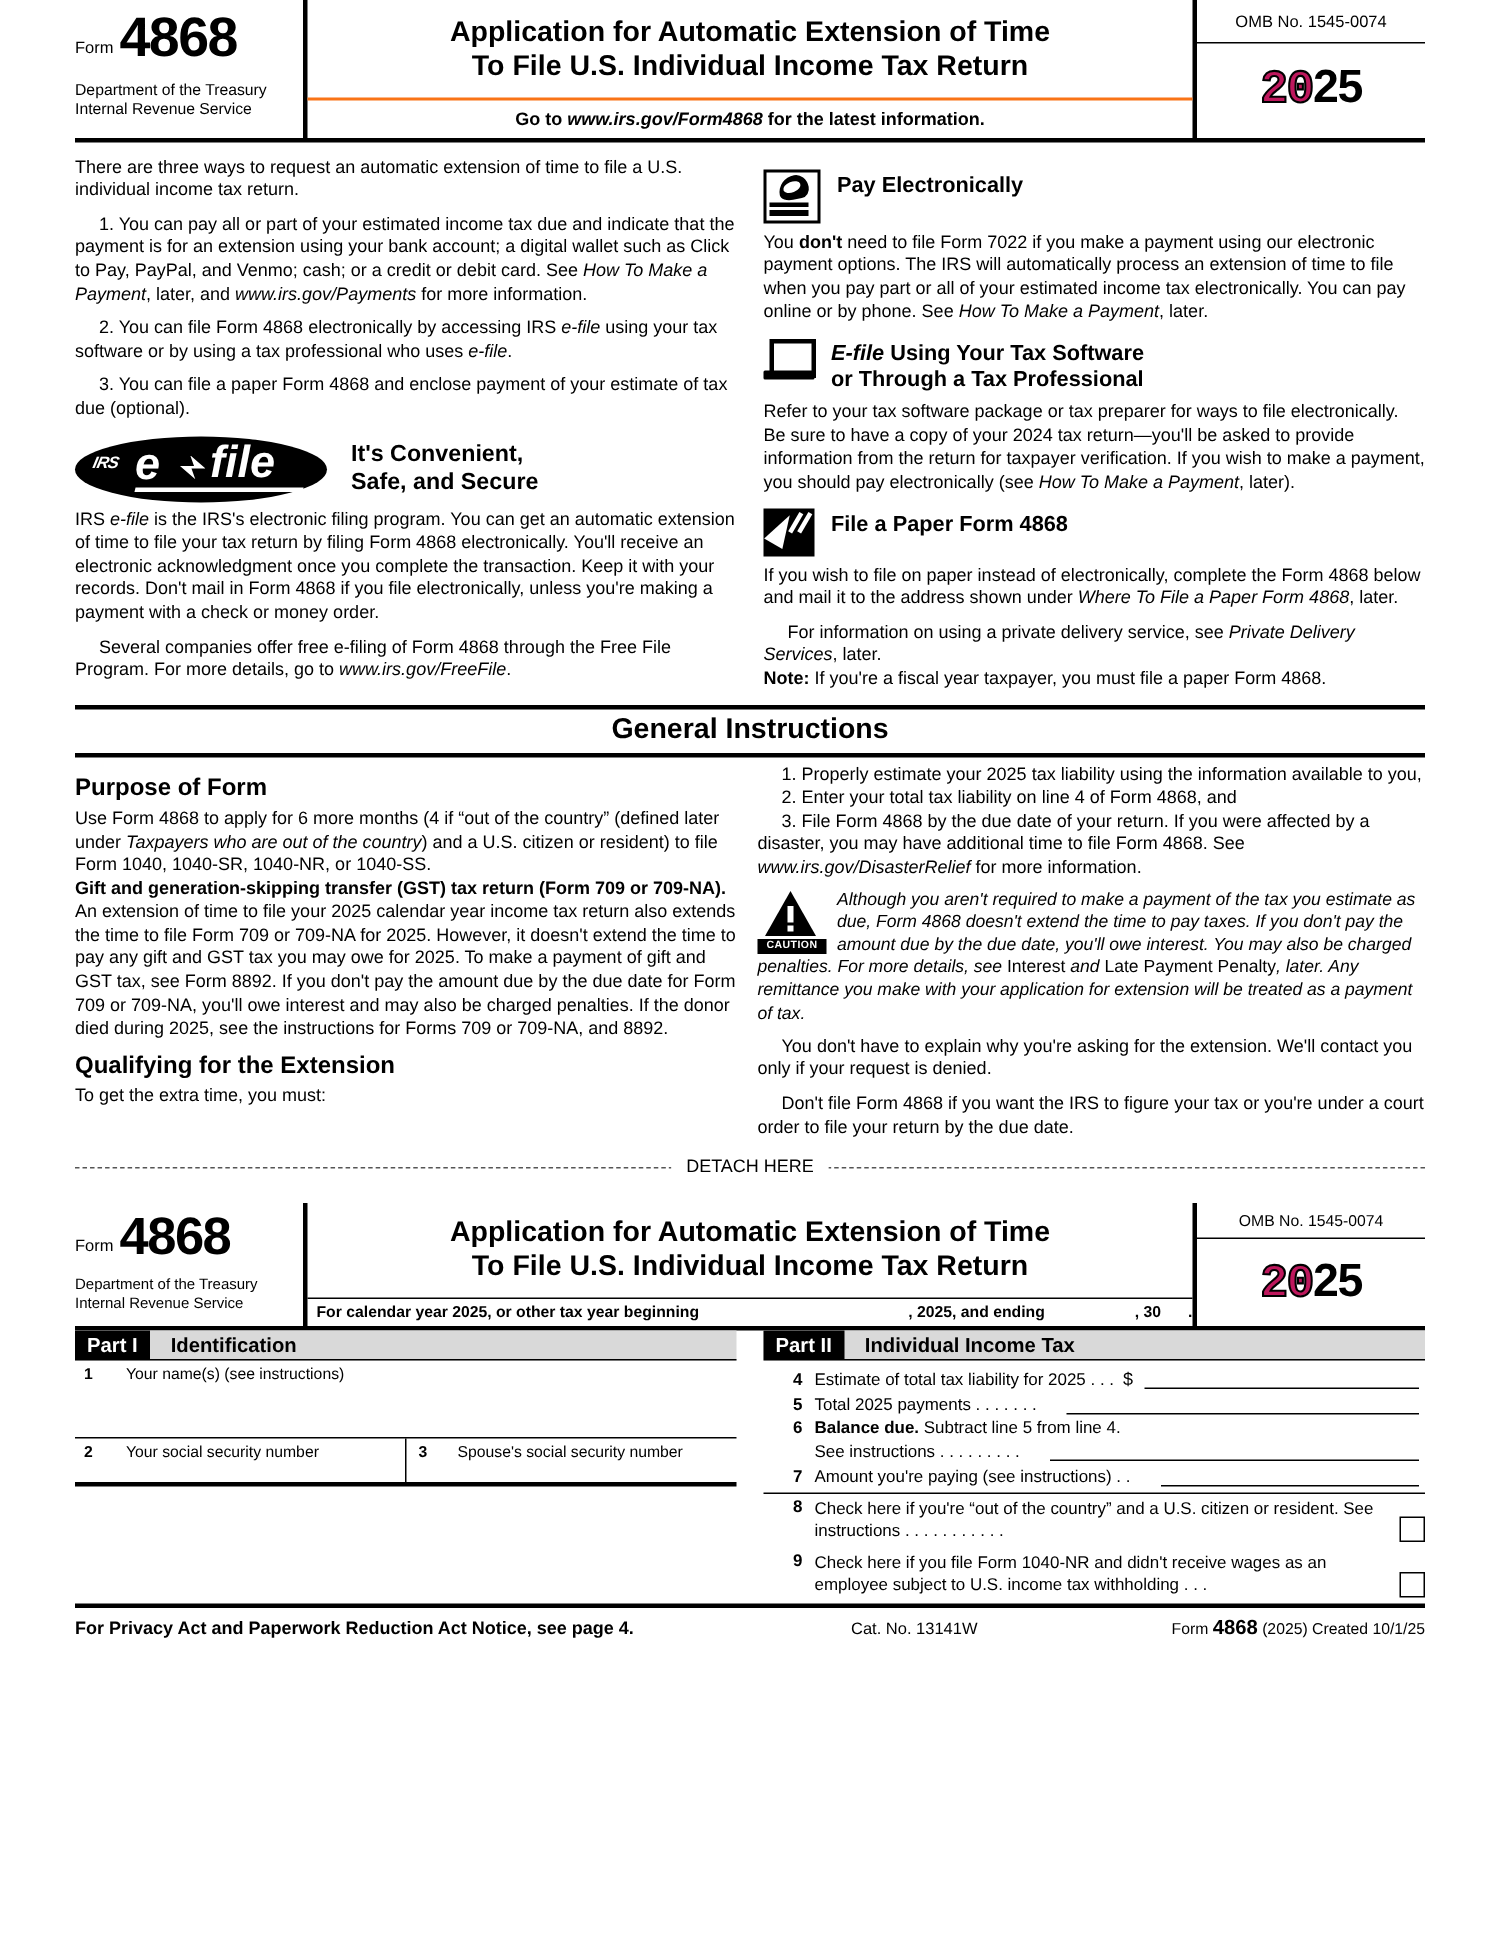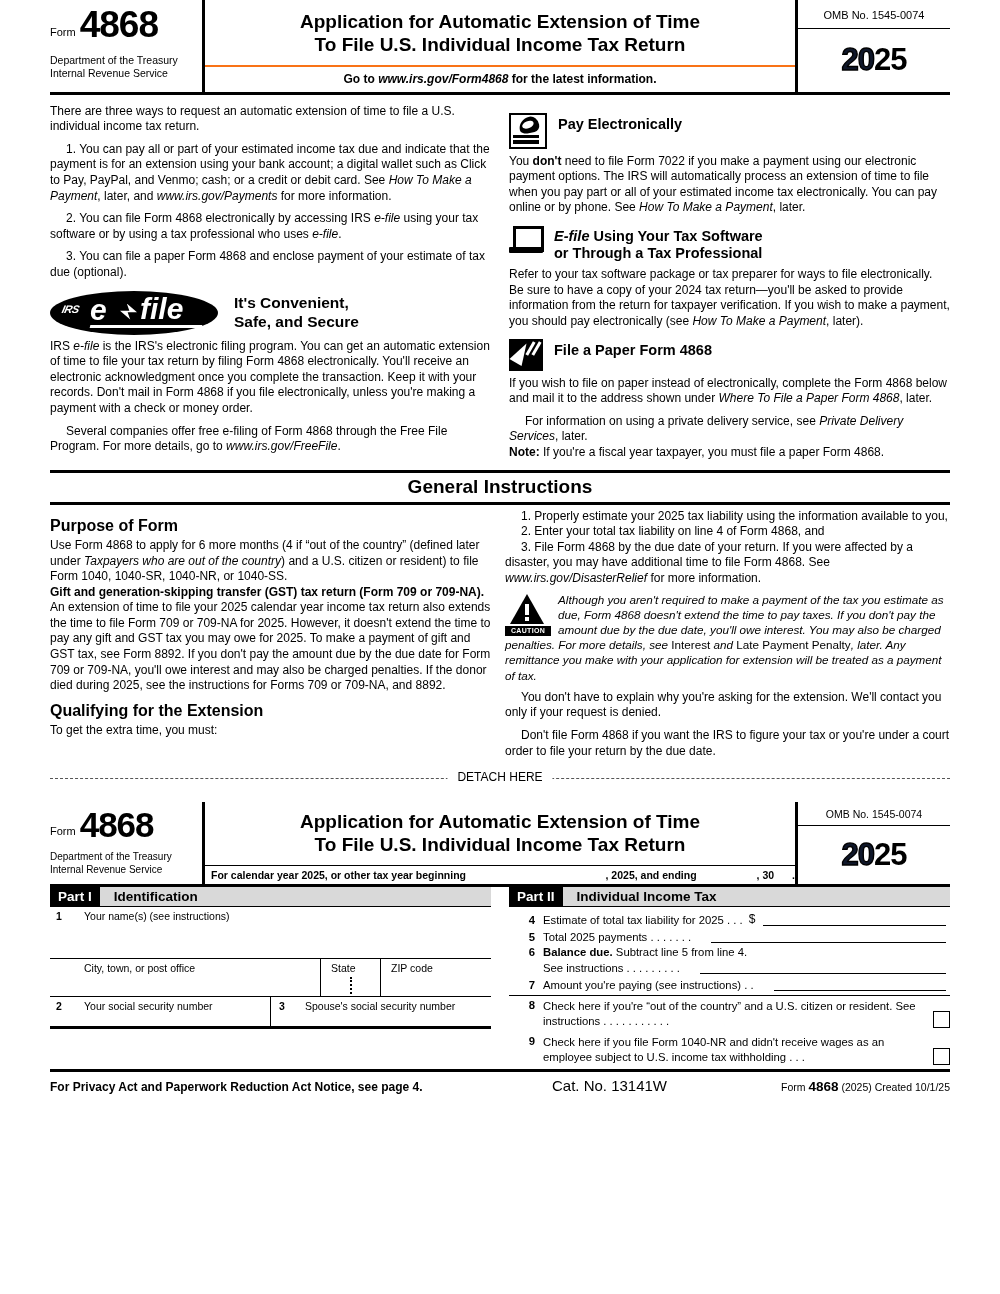--- a/index.html
+++ b/index.html
@@ -21,21 +21,21 @@
   .hdr-form-num{font-size:37px;font-weight:bold;line-height:0.92;letter-spacing:-1px;}
   .hdr-dept{font-size:10.5px;line-height:1.25;margin-top:12px;}
   .hdr-mid{flex:1;border-left:3px solid #000;border-right:3px solid #000;display:flex;flex-direction:column;}
   .hdr-title{text-align:center;font-size:19px;font-weight:bold;line-height:1.2;padding:11px 6px 8px 6px;}
   .hdr-goto{text-align:center;font-size:12px;font-weight:bold;border-top:2px solid #f97316;padding:5px 0 6px 0;margin-top:auto;}
   .hdr-goto i{font-style:italic;}
   .hdr-right{width:152px;display:flex;flex-direction:column;}
   .hdr-omb{font-size:11px;text-align:center;padding:9px 0 7px 0;border-bottom:1px solid #000;}
   .hdr-year{flex:1;display:flex;align-items:center;justify-content:center;padding-bottom:2px;}
   .yr{font-size:31px;font-weight:bold;letter-spacing:-1px;line-height:1;}
-  .yr .o{color:#0f172a;-webkit-text-stroke:1.4px #000;}
+  .yr .o{color:#be185d;font-family:Liberation Mono, monospace;-webkit-text-stroke:1.4px #000;}
   .yr .s{color:#000;}
 
   
   .cols{display:flex;gap:18px;padding-top:9px;}
   .col{width:452px;}
   p.t{font-size:12px;line-height:1.30;margin:0 0 0 0;text-align:left;}
   p.ind{text-indent:16px;}
   p.gap{margin-top:7px;}
   .t i{font-style:italic;}
   .t b{font-weight:bold;}
@@ -145,21 +145,21 @@
   .p2fill{flex:1;border-bottom:1.2px solid #000;height:13px;margin-left:4px;margin-right:4px;}
   .p2fill.nolabel{margin-left:20px;}
   .p2box{width:15px;height:15px;border:1.5px solid #000;margin-left:6px;margin-bottom:1px;flex:0 0 15px;}
   .chk-line{display:flex;font-size:11.3px;padding:3px 0;}
   .chk-body{flex:1;line-height:1.35;}
   .chk-right{display:flex;align-items:flex-end;}
 
   
   .foot{display:flex;align-items:baseline;padding-top:5px;border-top:3px solid #000;margin-top:0;}
   .foot .f1{font-size:12px;font-weight:bold;width:452px;}
-  .foot .f2{width:215px;text-align:center;font-size:15px;}
+  .foot .f2{width:215px;text-align:center;font-size:11px;}
   .foot .f3{flex:1;text-align:right;font-size:10.5px;}
   .foot .f3 b{font-size:13.5px;font-weight:bold;}
 </style>
 </head>
 <body>
 
 <div class="page">
 
   <div class="hdr">
     <div class="hdr-left">
@@ -333,32 +333,20 @@
           <span class="pnum">Part I</span>
           <span class="pttl">Identification</span>
         </div>
 
         <div class="fbox" style="height:52px;">
           <span class="fnum">1</span>
           <div class="flabel">Your name(s) (see instructions)</div>
         </div>
 
 
-        <div class="fbox row-split" style="height:38px;">
-          <div style="width:270px;">
-            <div class="flabel">City, town, or post office</div>
-          </div>
-          <div class="vline" style="width:60px;position:relative;">
-            <div class="flabel" style="padding-left:10px;">State</div>
-            <div style="position:absolute;left:29px;top:18px;bottom:2px;border-left:2px dotted #000;"></div>
-          </div>
-          <div class="vline" style="flex:1;">
-            <div class="flabel" style="padding-left:10px;">ZIP code</div>
-          </div>
-        </div>
 
         <div class="fbox row-split" style="height:32px;border-bottom:3px solid #000;">
           <div style="width:220px;position:relative;">
             <span class="fnum">2</span>
             <div class="flabel">Your social security number</div>
           </div>
           <div class="vline" style="flex:1;position:relative;">
             <span class="fnum" style="left:8px;">3</span>
             <div class="flabel" style="padding-left:34px;">Spouse's social security number</div>
           </div>

